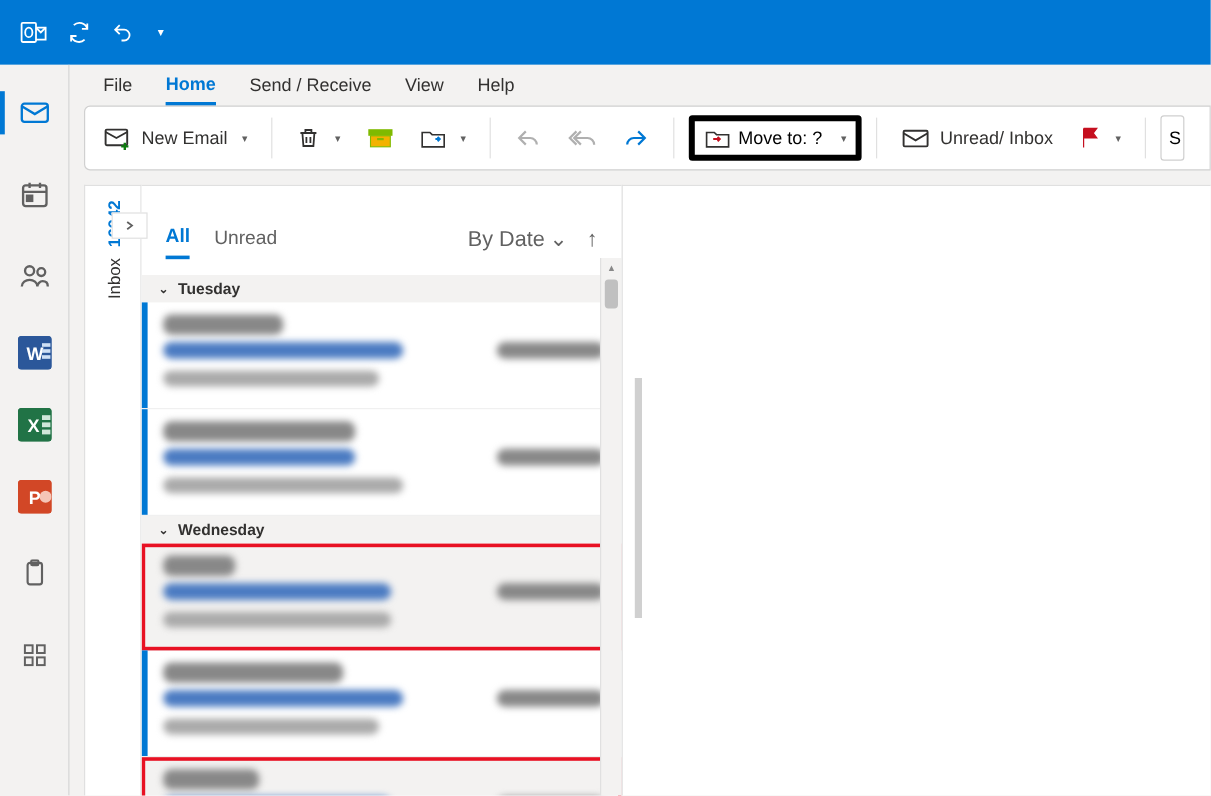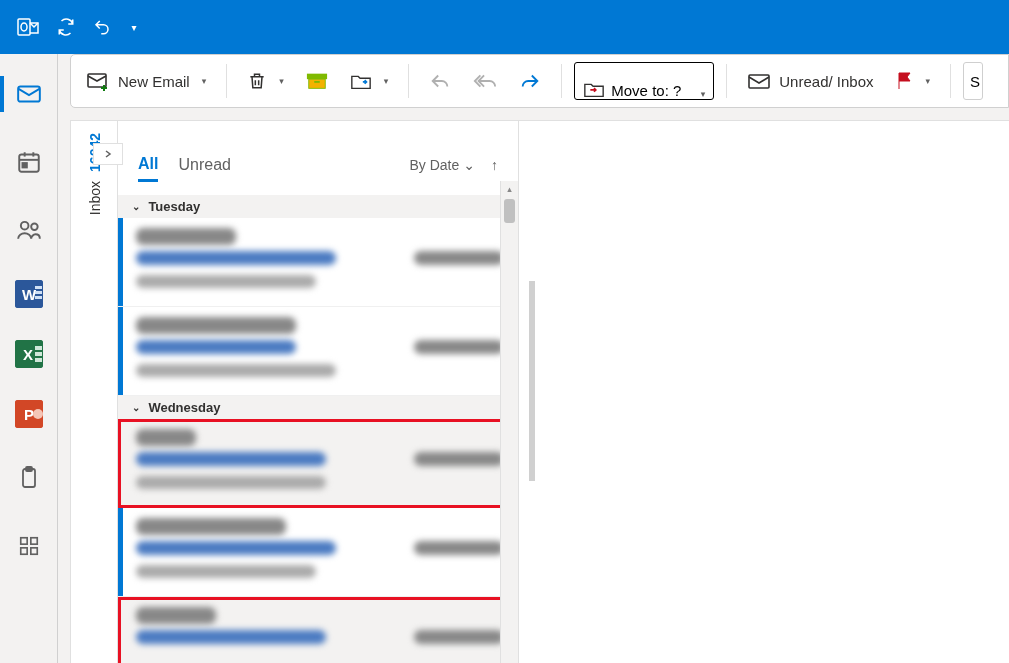--- a/index.html
+++ b/index.html
@@ -33,36 +33,36 @@
     .menu-item { font-size: 15px; color: #323130; cursor: pointer; padding: 8px 0;}
     .menu-item.active { color: #0078d4; font-weight: 600; border-bottom: 3px solid #0078d4; padding-bottom: 6px;}
     
     
     .ribbon-wrap { padding: 0 0 0 12px; }
     .ribbon { height: 54px; background: #fff; border: 1px solid #d0d0d0; border-radius: 5px 0 0 5px; display: flex; align-items: center; padding: 0 7px; gap: 6px; }
     .ribbon-sep { width: 1px; height: 34px; background: #e0e0e0; margin: 0 6px; }
     .ribbon-btn { height: 38px; display: flex; align-items: center; gap: 8px; padding: 0 8px; cursor: pointer; border-radius: 3px; font-size: 15px; color: #323130; border: none; background: transparent; }
     .ribbon-icon { display: inline-flex; align-items: center; justify-content: center; }
     .ribbon-caret { font-size: 9px; color: #616161; margin-left: 4px; }
-    .moveto { height: 38px; border: 1px solid #000000; border-radius: 3px; display: flex; align-items: flex-end; padding: 0 28px 0 8px; gap: 6px; font-size: 15px; position: relative; cursor: pointer; min-width: 140px; }
+    .moveto { height: 38px; border: 5px solid #000000; border-radius: 3px; display: flex; align-items: center; padding: 0 28px 0 8px; gap: 6px; font-size: 15px; position: relative; cursor: pointer; min-width: 140px; }
     .moveto .end-caret { position: absolute; right: 8px; font-size: 9px; color: #616161; }
     .searchicon-box { height: 38px; border: 1px solid #cfcfcf; border-radius: 3px; display: flex; align-items: center; padding: 0 6px; gap: 6px; font-size: 15px; width: 20px;}
     
     
     .mail-area { flex: 1; display: flex; padding: 12px 0 0 12px; gap: 0; position: relative;}
     .inbox-tab { width: 48px; background: #fff; border: 1px solid #e0e0e0; border-bottom: none; position: relative; padding-top: 12px;}
     .inbox-label { writing-mode: vertical-rl; transform: rotate(180deg); font-size: 14px; color: #323130; position: absolute; top: 60px; left: 16px;}
     .inbox-count { writing-mode: vertical-rl; transform: rotate(180deg); font-size: 14px; color: #0078d4; font-weight: 600; position: absolute; top: 12px; left: 16px;}
     .expand-btn { position: absolute; top: 22px; right: -6px; width: 30px; height: 22px; background: #fff; border: 1px solid #e0e0e0; display: flex; align-items: center; justify-content: center; font-size: 11px; cursor: pointer; z-index: 5; color: #616161; }
     
     .mail-panel { flex: 0 0 400px; background: #fff; border-top: 1px solid #e0e0e0; display: flex; flex-direction: column; position: relative;}
     .filter-bar { height: 60px; display: flex; align-items: center; padding: 0 20px; gap: 20px; position: relative; margin-top: 14px;}
     .filter-tab { font-size: 16px; color: #616161; cursor: pointer; padding: 6px 0;}
     .filter-tab.active { color: #0078d4; font-weight: 600; border-bottom: 3px solid #0078d4; }
-    .sort-right { position: absolute; right: 20px; display: flex; align-items: center; gap: 16px; font-size: 14px; color: #616161;}
+    .sort-right { position: absolute; right: 20px; display: flex; align-items: center; gap: 16px; font-size: 18px; color: #616161;}
     .sort-btn { display: flex; align-items: center; gap: 4px; cursor: pointer; }
     
     .date-header { background: #f3f2f1; padding: 4px 14px; font-size: 13px; font-weight: 600; display: flex; align-items: center; gap: 8px; cursor: pointer; color: #323130;}
     .date-header .chev { font-size: 10px; }
     
     .mail-list { flex: 1; overflow: hidden; position: relative;}
     .mail-item { padding: 10px 14px 14px 18px; border-bottom: 1px solid #f0f0f0; position: relative; cursor: pointer;}
     .mail-item.unread::before { content: ''; position: absolute; left: 0; top: 0; bottom: 0; width: 5px; background: #0078d4; }
     .mail-item.highlighted { outline: 3px solid #e81123; outline-offset: -3px; background: #f3f2f1;}
     .blur-line { height: 15px; border-radius: 7px; filter: blur(3px); margin-bottom: 4px;}
@@ -167,20 +167,27 @@
           <rect x="3" y="3" width="7" height="7"></rect>
           <rect x="14" y="3" width="7" height="7"></rect>
           <rect x="3" y="14" width="7" height="7"></rect>
           <rect x="14" y="14" width="7" height="7"></rect>
         </svg>
     </div>
   </div>
 
   <div class="main">
 
+    <div class="menubar">
+      <span class="menu-item">File</span>
+      <span class="menu-item active">Home</span>
+      <span class="menu-item">Send / Receive</span>
+      <span class="menu-item">View</span>
+      <span class="menu-item">Help</span>
+    </div>
 
     <div class="ribbon-wrap">
     <div class="ribbon">
       <button class="ribbon-btn">
         <span class="ribbon-icon">
           <svg width="24" height="24" viewBox="0 0 24 24" fill="none" stroke="#323130" stroke-width="1.6">
                 <rect x="2" y="5" width="18" height="13" rx="1"></rect>
                 <path d="M2 7l9 5 9-5"></path>
                 <line x1="18" y1="16" x2="18" y2="22" stroke="#107c10" stroke-width="2"></line>
                 <line x1="15" y1="19" x2="21" y2="19" stroke="#107c10" stroke-width="2"></line>

